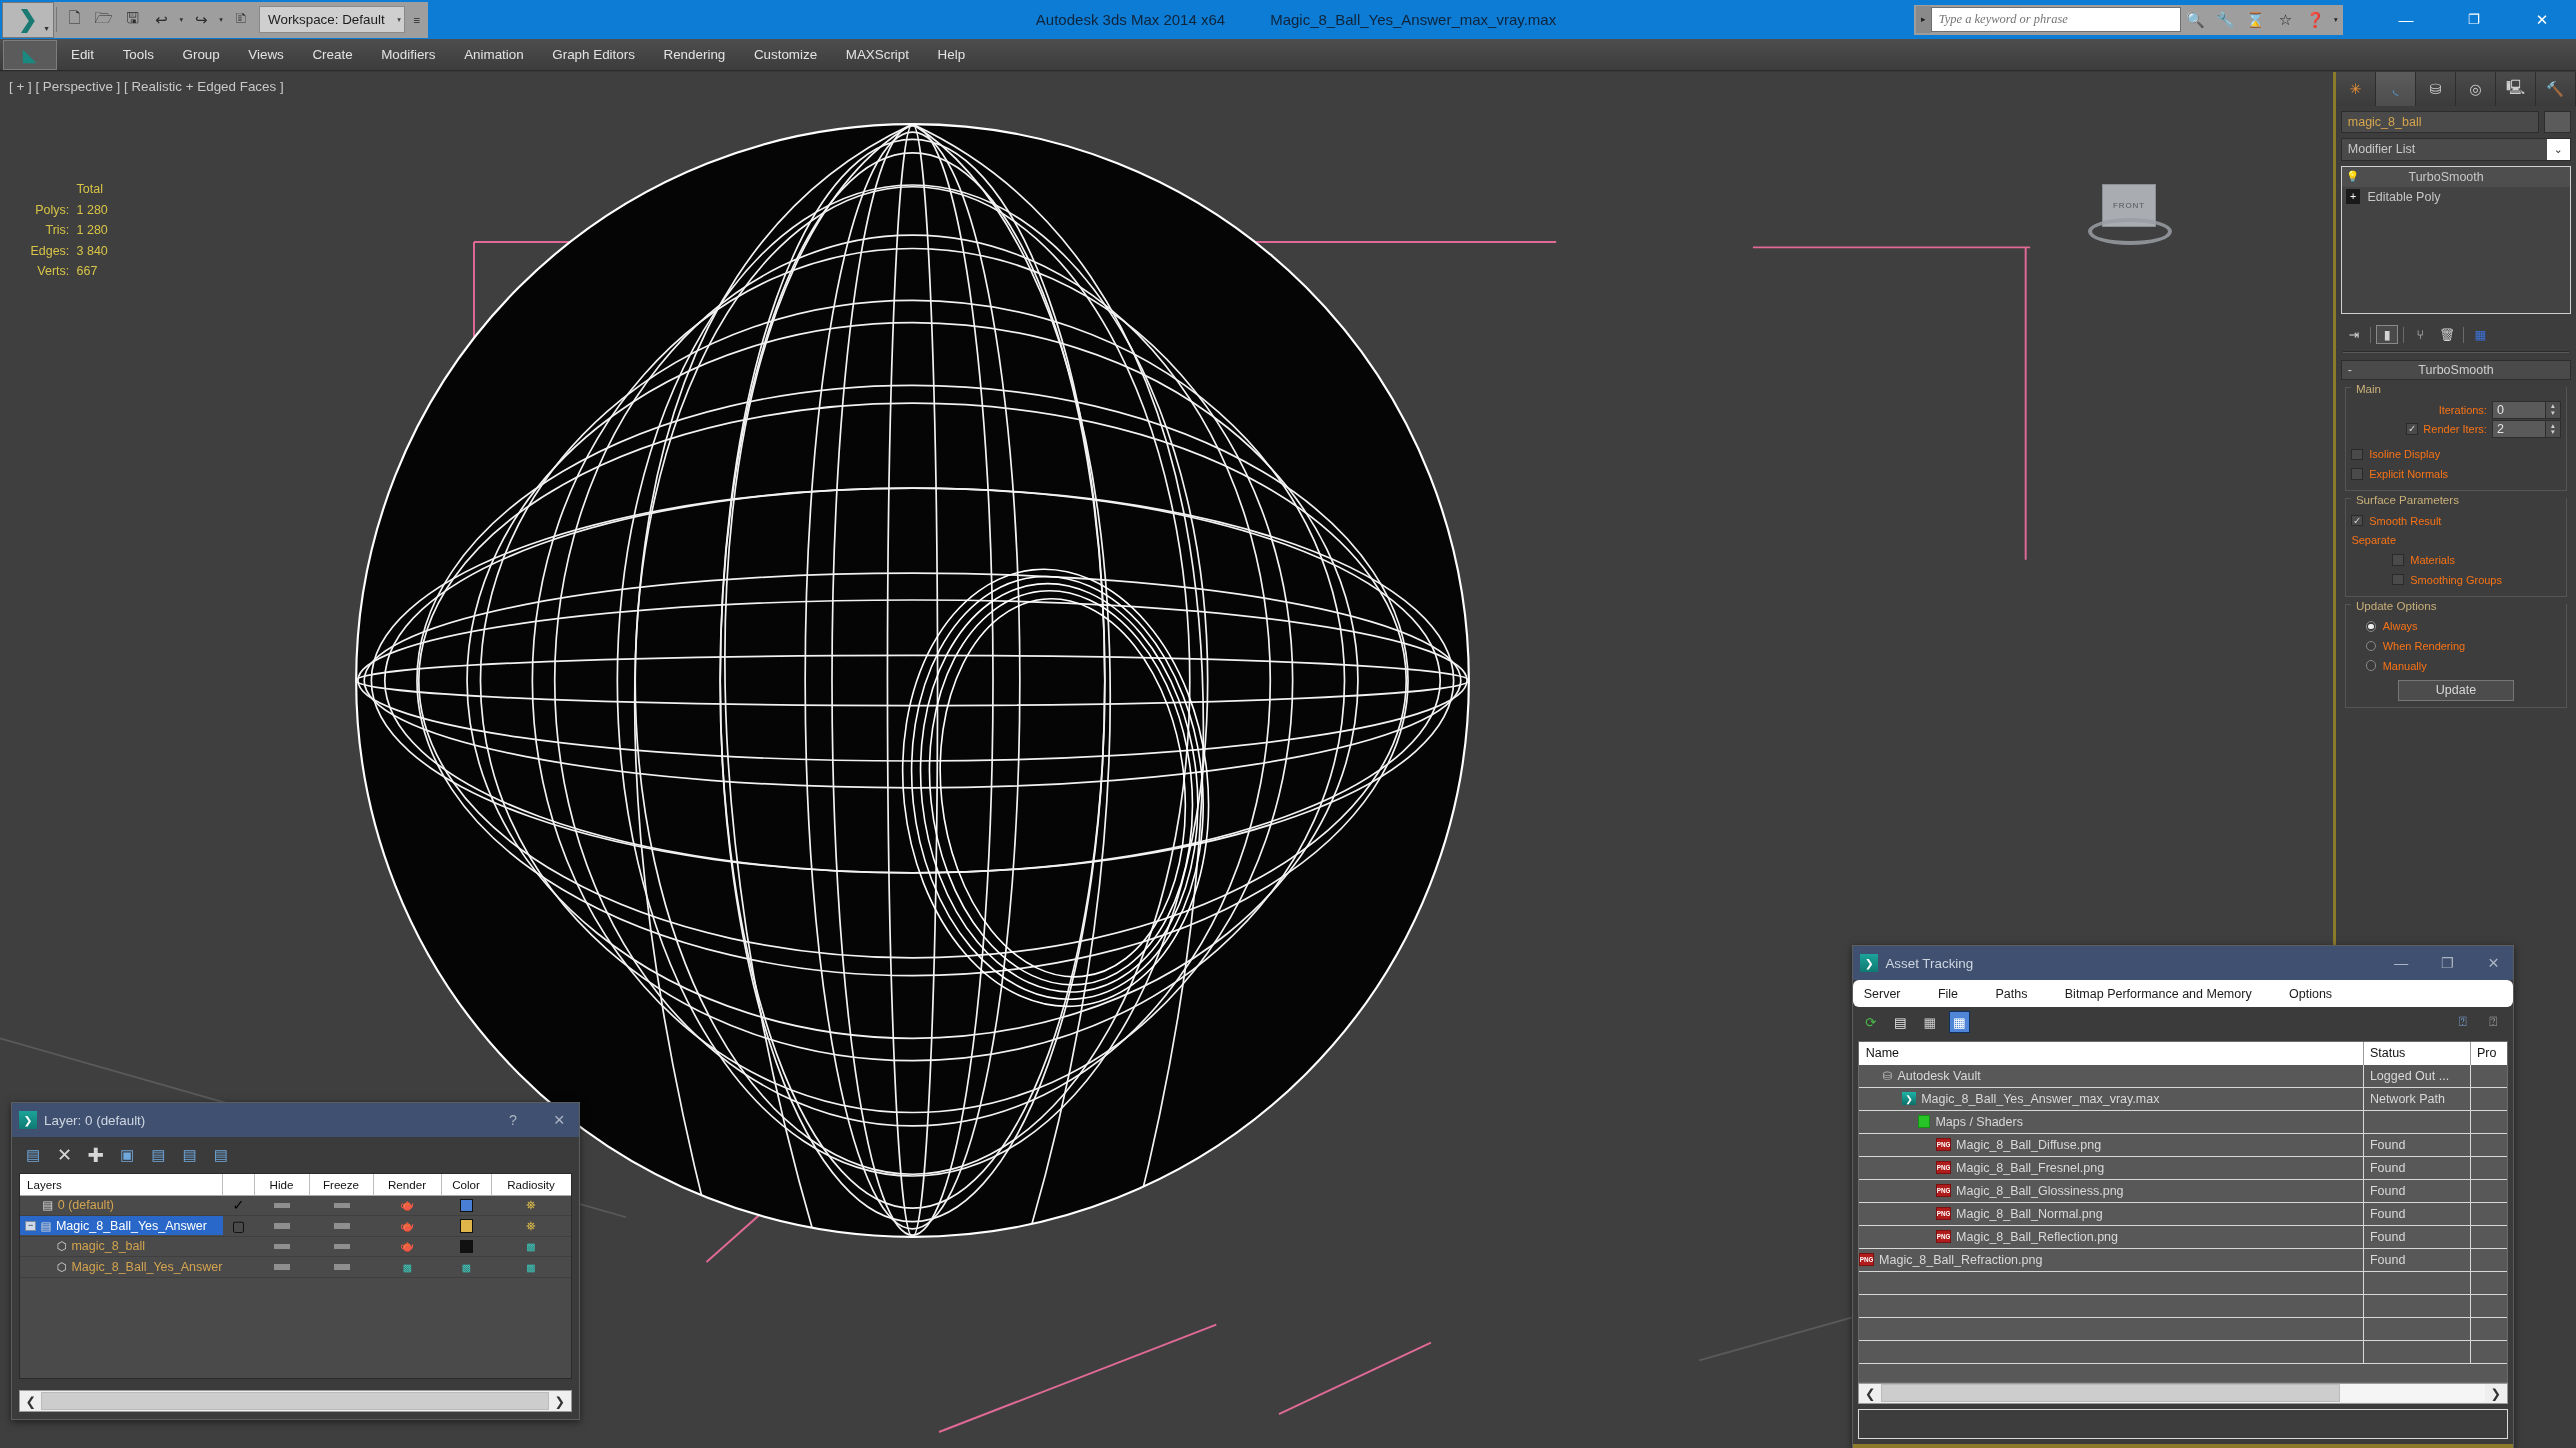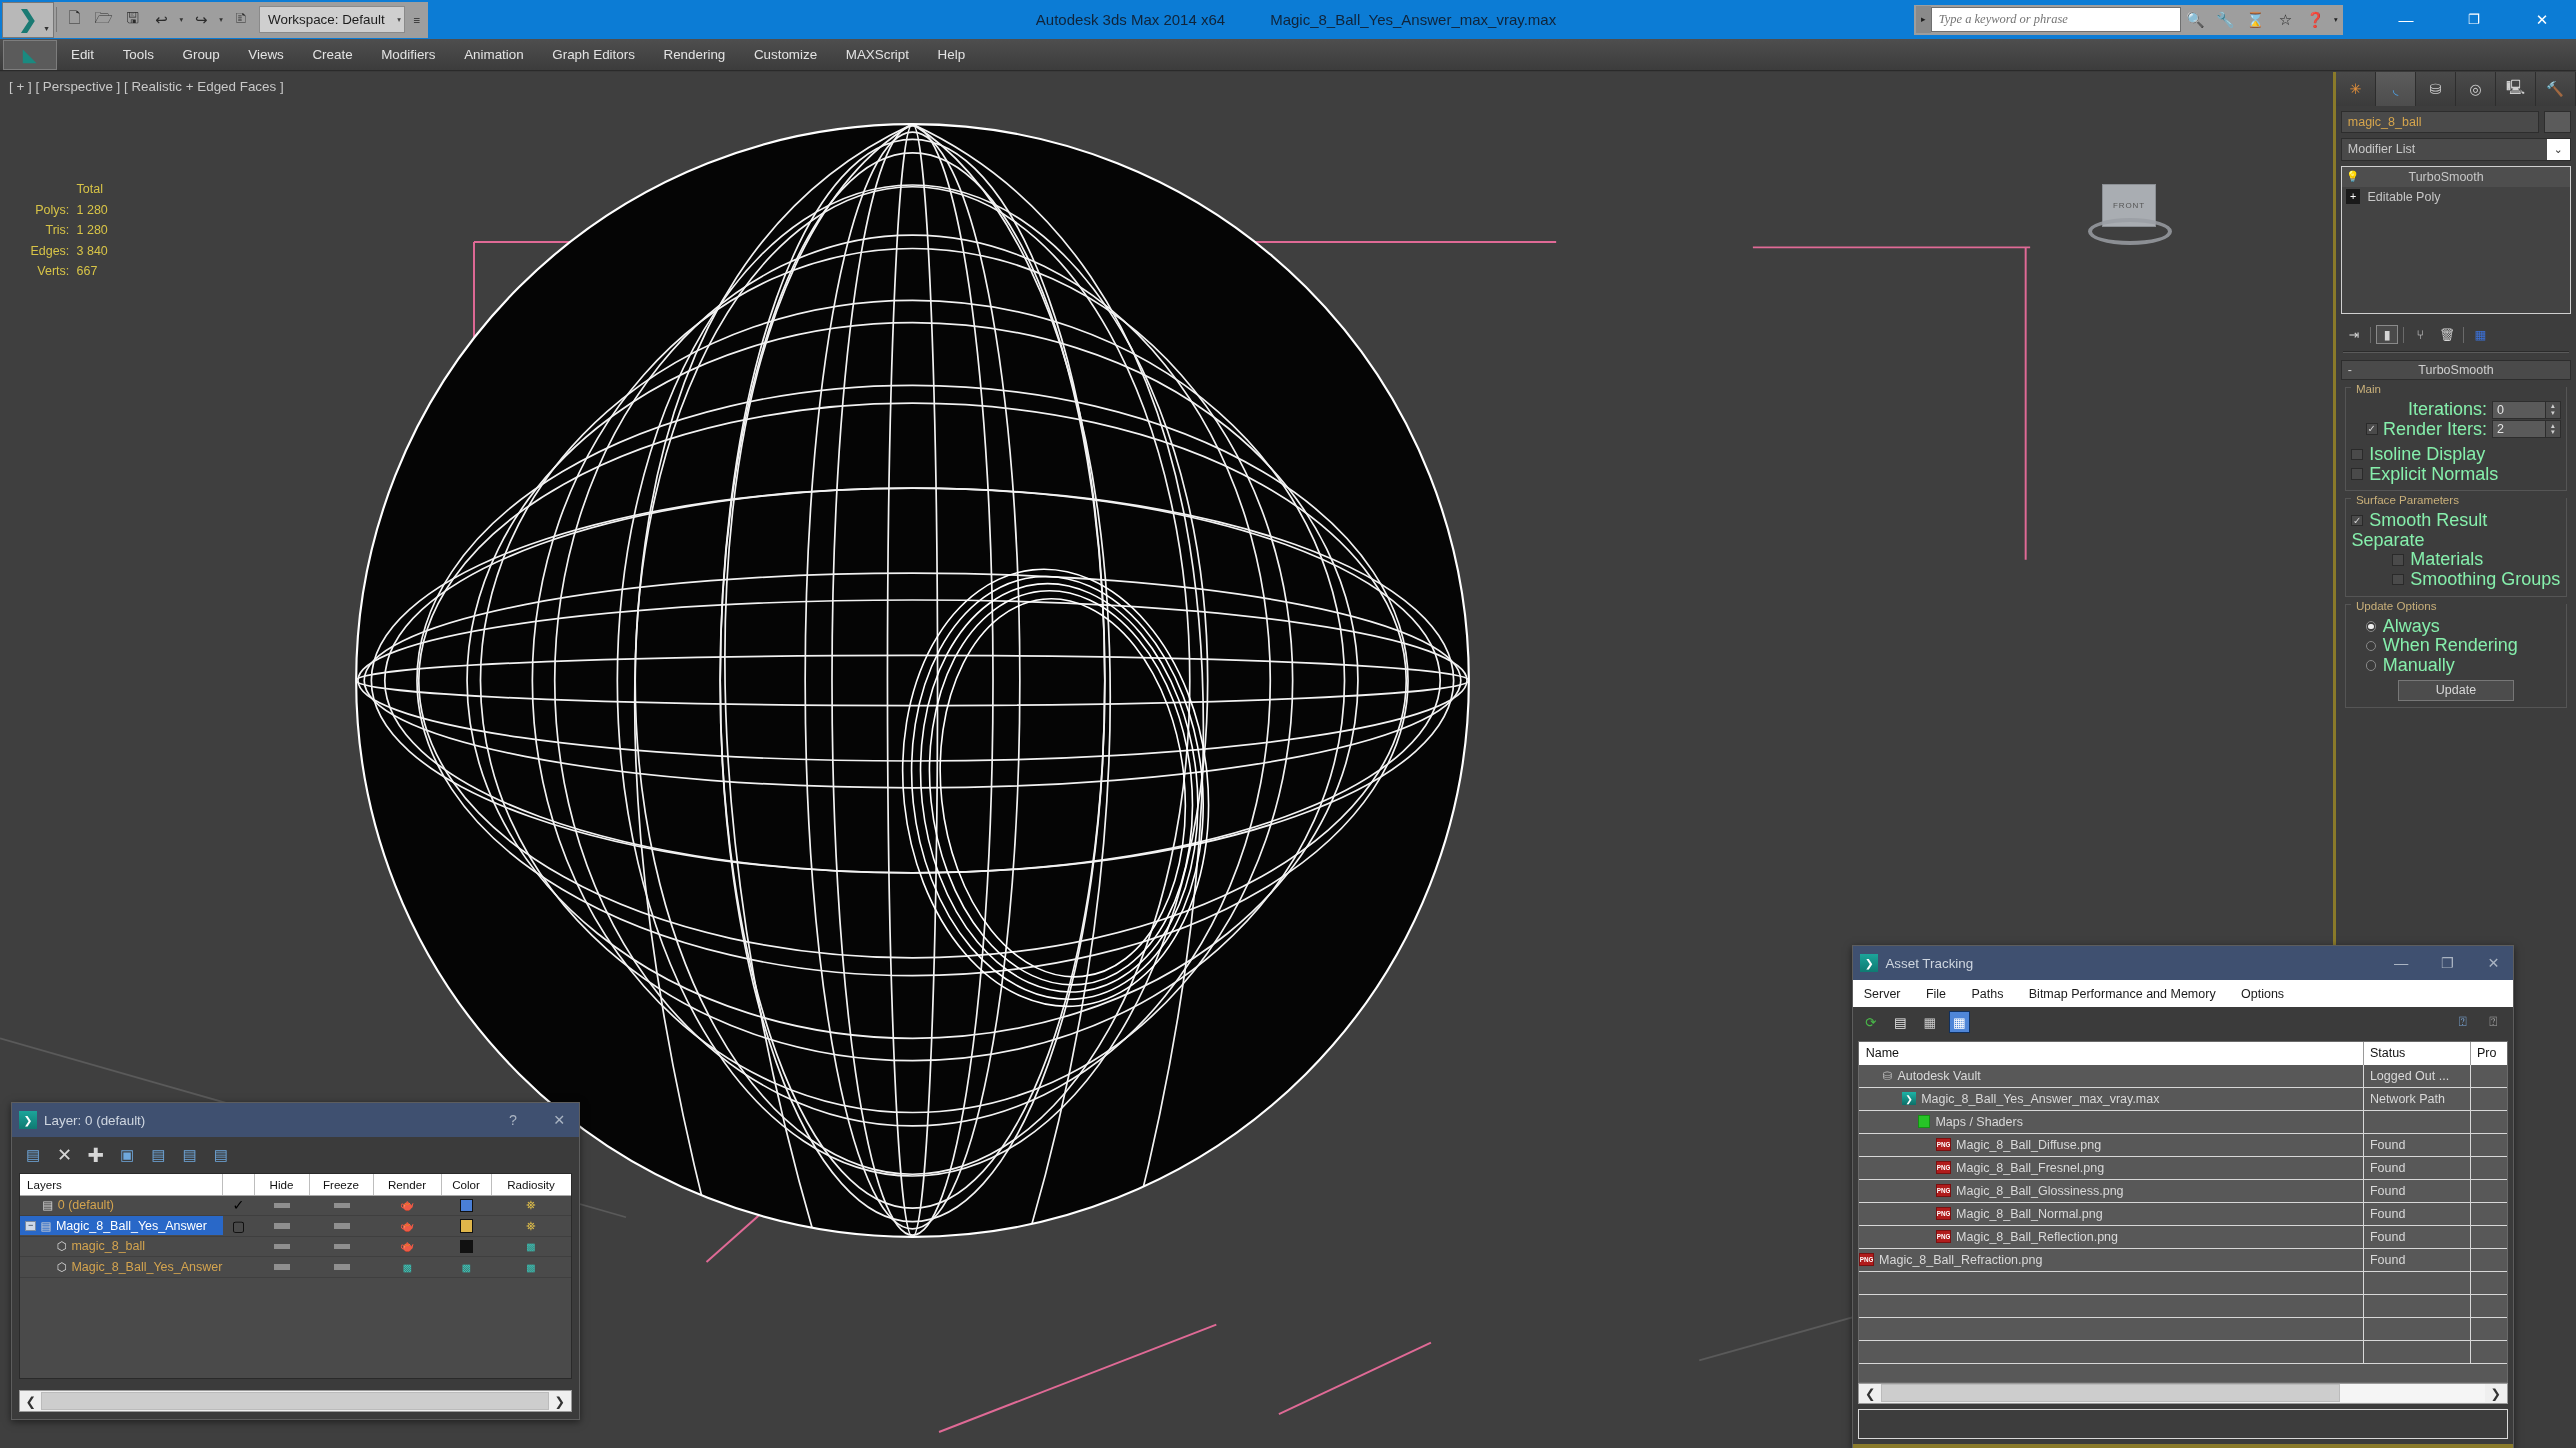--- a/index.html
+++ b/index.html
@@ -203,21 +203,21 @@
   .group::before {
     content:''; position:absolute; left:0; top:0; width:7.2px; height:0.9px; background:#555;
   }
   .group-title {
     position: relative; top: -7.2px; display:inline-block;
     color:#c9b07a; font-size:11.6px; background:#3d3d3d; padding: 0 4.5px;
   }
   .group-inner { margin-top:-3.6px; }
   .frow { display:flex; align-items:center; height:19.7px; gap:5.4px; }
   .frow.right { justify-content: flex-end; }
-  .flabel { color:#86efac; font-size:18px; }
+  .flabel { color:#f97316; font-size:11px; }
   .spin {
     display:flex; align-items:center; height:18px;
   }
   .spin .val {
     width: 54px; height: 18px; background:#5a5a5a; border:0.9px solid #2d2d2d;
     color:#e4e4e4; font-size:12.5px; padding-left:3.6px; line-height:16px;
   }
   .spin .arrows {
     width: 14.3px; height: 18px; background:#4e4e4e; border:0.9px solid #2d2d2d; border-left:none;
     display:flex; flex-direction:column; align-items:center; justify-content:center;
@@ -279,21 +279,21 @@
   .hs-track { flex:1; height:18px; background:#f5f5f5; position:relative;}
   .hs-thumb { position:absolute; left:0; top:0; height:18px; background:#cdcdcd; border:0.9px solid #bbb; }
 
   
   .asset-dlg {
     position: absolute; left: 1852px; top: 945px; width: 662px; height: 504px;
     background: #3b3b3b; border: 0.9px solid #5d5d5d;
     box-shadow: 0 1.8px 7.2px rgba(0,0,0,.5);
   }
   .ad-menubar {
-    height: 27px; background:#fff; display:flex; align-items:center; gap:4px;
+    height: 27px; background:#fff; display:flex; align-items:center; gap:16px;border-radius:6px;
   }
   .ad-menubar .m { padding: 0 10.7px; color:#1b1b1b; font-size:12.5px; }
   .ad-toolbar {
     height: 30px; background:#3b3b3b; display:flex; align-items:center; gap:8px; padding-left:7.2px;
   }
   .ad-ti { width:21.5px; height:21.5px; display:flex;align-items:center;justify-content:center; font-size:13.4px; color:#dcdcdc;}
   .ad-ti.sel { background:#4f86d8; border:0.9px solid #10305e; }
   .ad-right { margin-left:auto; display:flex; gap:9px; padding-right:9px;}
   .ad-grid {
     margin: 3.6px 5.4px 0 5.4px; border:0.9px solid #6a6a6a; height: 342px; overflow:hidden; background:#585858;

